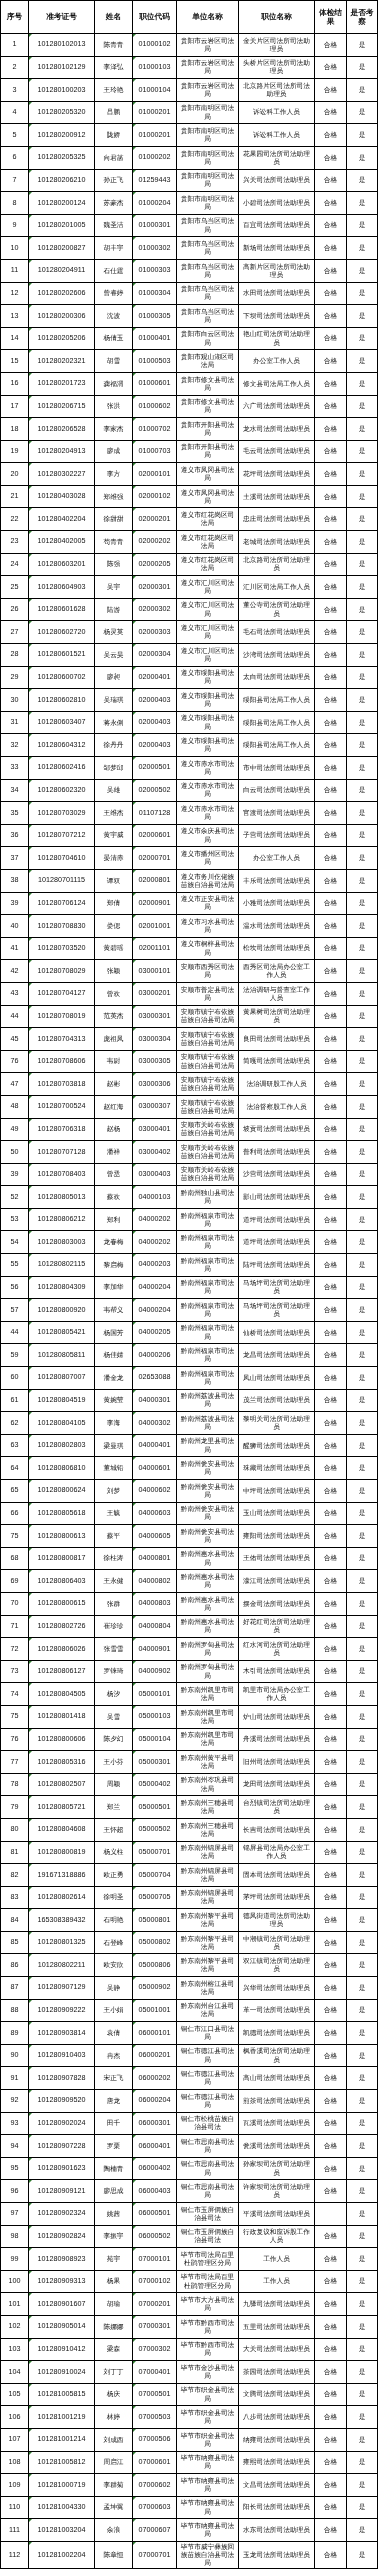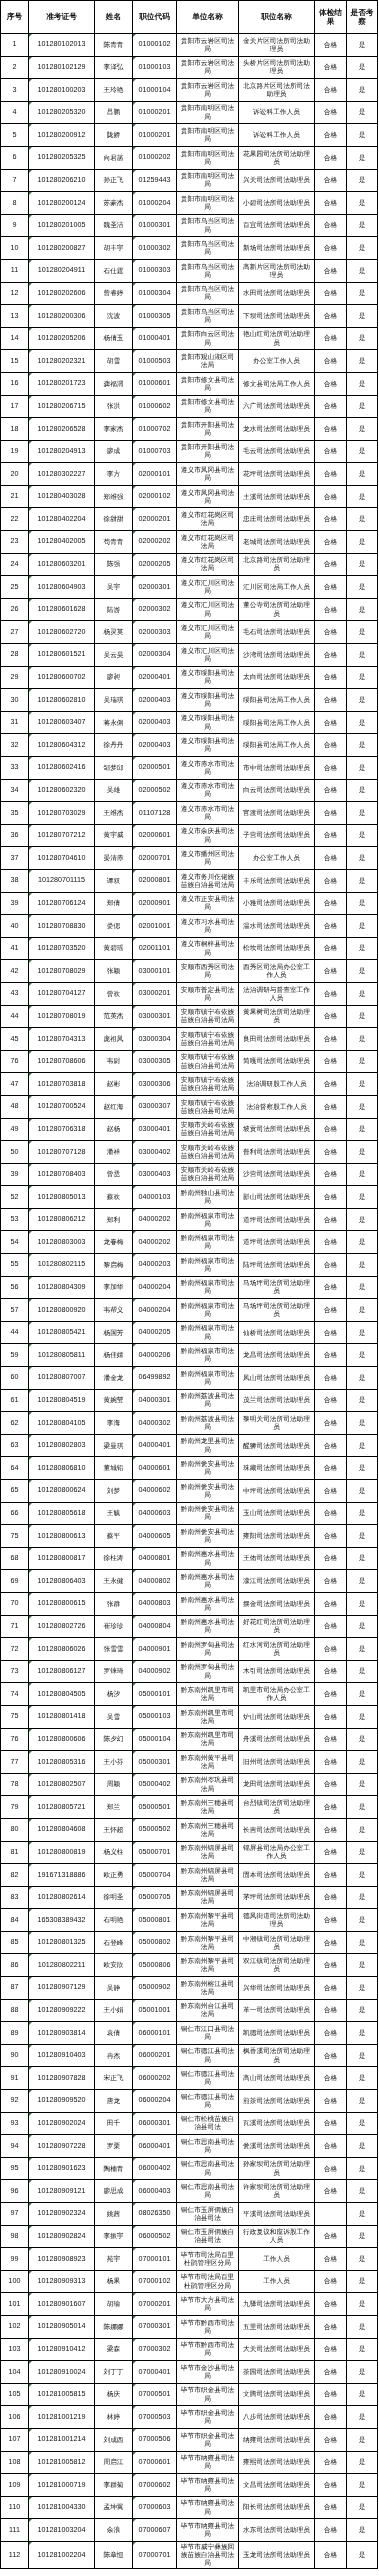--- a/index.html
+++ b/index.html
@@ -633,21 +633,21 @@
         <td class="t-num mark">04000206</td>
         <td class="t-cjk">黔南州福泉市司法局</td>
         <td class="t-cjk">龙昌司法所司法助理员</td>
         <td class="t-cjk">合格</td>
         <td class="t-cjk">是</td>
       </tr>
       <tr>
         <td class="t-seq">60</td>
         <td class="t-num mark">101280807007</td>
         <td class="t-cjk">潘金龙</td>
-        <td class="t-num mark">06499892</td>
+        <td class="t-num mark">02653088</td>
         <td class="t-cjk">黔南州福泉市司法局</td>
         <td class="t-cjk">凤山司法所司法助理员</td>
         <td class="t-cjk">合格</td>
         <td class="t-cjk">是</td>
       </tr>
       <tr>
         <td class="t-seq">61</td>
         <td class="t-num mark">101280804519</td>
         <td class="t-cjk">黄婉莹</td>
         <td class="t-num mark">04000301</td>
@@ -1003,21 +1003,21 @@
         <td class="t-num mark">06000403</td>
         <td class="t-cjk">铜仁市思南县司法局</td>
         <td class="t-cjk">许家坝司法所司法助理员</td>
         <td class="t-cjk">合格</td>
         <td class="t-cjk">是</td>
       </tr>
       <tr>
         <td class="t-seq">97</td>
         <td class="t-num mark">101280902324</td>
         <td class="t-cjk">姚茜</td>
-        <td class="t-num mark">08026350</td>
+        <td class="t-num mark">06000501</td>
         <td class="t-cjk">铜仁市玉屏侗族自治县司法</td>
         <td class="t-cjk">平溪司法所司法助理员</td>
         <td class="t-cjk"></td>
         <td class="t-cjk">是</td>
       </tr>
       <tr>
         <td class="t-seq">98</td>
         <td class="t-num mark">101280902824</td>
         <td class="t-cjk">李振宇</td>
         <td class="t-num mark">06000502</td>

